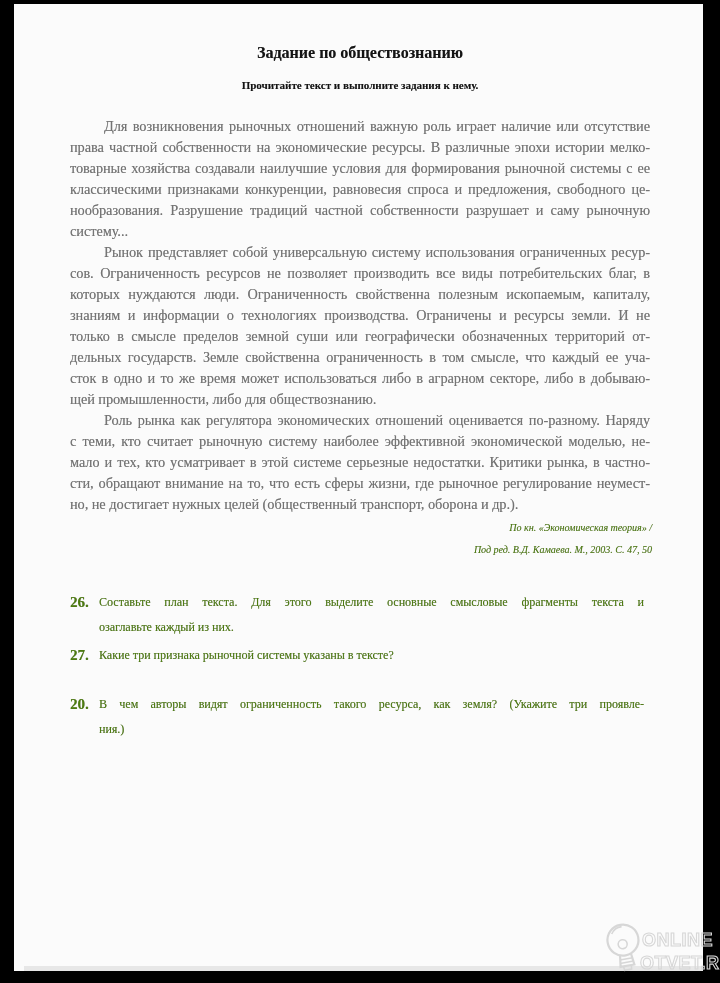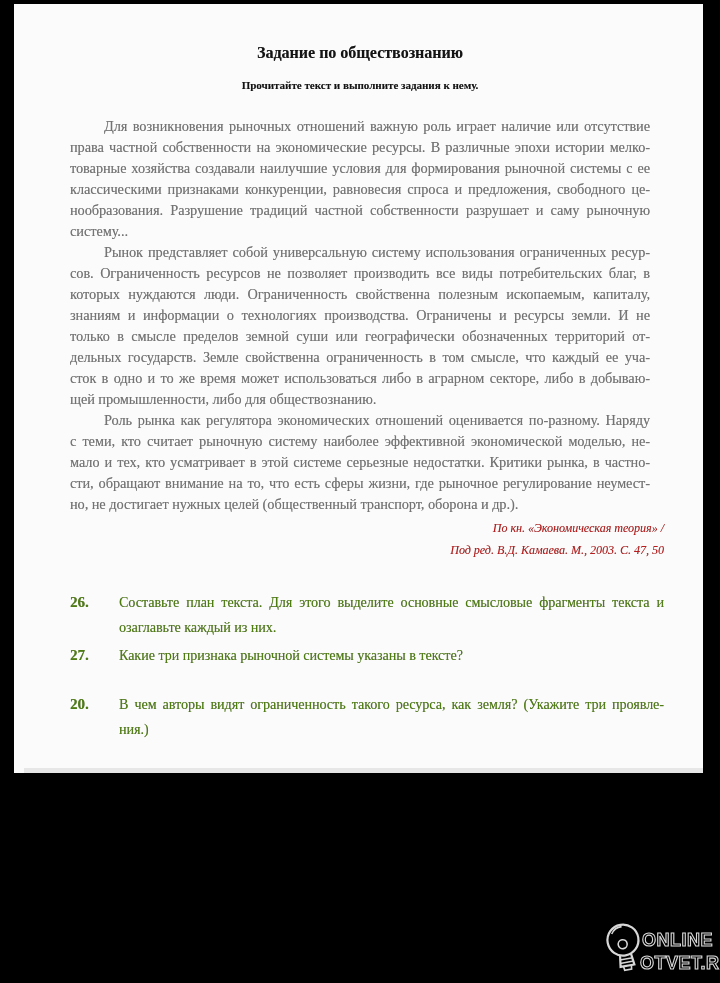--- a/index.html
+++ b/index.html
@@ -4,21 +4,21 @@
 <style>
   html,body{margin:0;padding:0;}
   body{
     width:720px;height:983px;
     background:#000;
     position:relative;
     font-family:"Liberation Serif","DejaVu Serif",serif;
     overflow:hidden;
   }
   .page{
-    position:absolute;left:14px;top:4px;width:689px;height:769px;
+    position:absolute;left:14px;top:4px;width:689px;height:967px;
     background:#fbfbfb;
   }
   .edge-shadow{
     position:absolute;left:10px;right:0;bottom:0;height:5px;
     background:#e7e7e7;
   }
   .title{
     position:absolute;left:56px;width:580px;
     text-align:center;font-weight:bold;color:#141414;
     text-shadow:0.2px 0.2px 0.4px rgba(20,20,20,0.4);
@@ -31,36 +31,36 @@
     text-shadow:0.2px 0.2px 0.4px rgba(25,25,25,0.35);
   }
   .bline{
     height:21px;line-height:21px;
     text-align:justify;text-align-last:justify;
     white-space:normal;overflow:visible;
   }
   .bline.first{text-indent:34px;}
   .bline.last{text-align-last:left;}
   .attribution{
-    position:absolute;left:68px;top:513px;width:582px;
-    text-align:right;font-style:italic;font-size:12px;
-    color:#b91c1c;line-height:22px;
+    position:absolute;left:56px;top:513px;width:582px;
+    text-align:right;font-style:italic;font-size:10px;
+    color:#4d7c0f;line-height:22px;
     text-shadow:0.2px 0.2px 0.4px rgba(25,25,25,0.35);
   }
   .question{
     position:absolute;left:56px;width:580px;color:#4d7c0f;
     text-shadow:0.2px 0.2px 0.4px rgba(25,25,25,0.4);
   }
   .q-26{top:586px;} .q-27{top:639px;} .q-28{top:688px;} .q-29{top:758px;}
   .qnum{
     position:absolute;left:0;top:0;width:30px;
     font-weight:bold;font-size:15px;line-height:25px;
   }
   .qtext{
-    margin-left:49px;width:545px;font-size:14px;
+    margin-left:29px;width:545px;font-size:12px;
   }
   .qline{
     height:25px;line-height:25px;
     text-align:justify;text-align-last:justify;
   }
   .qline.last{text-align-last:left;}
   .watermark{
     position:absolute;left:596px;top:916px;width:124px;height:66px;
     z-index:10;pointer-events:none;
   }

